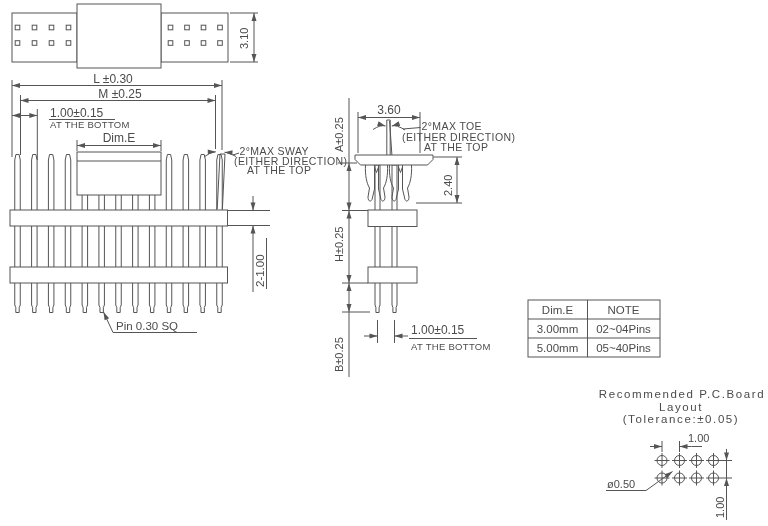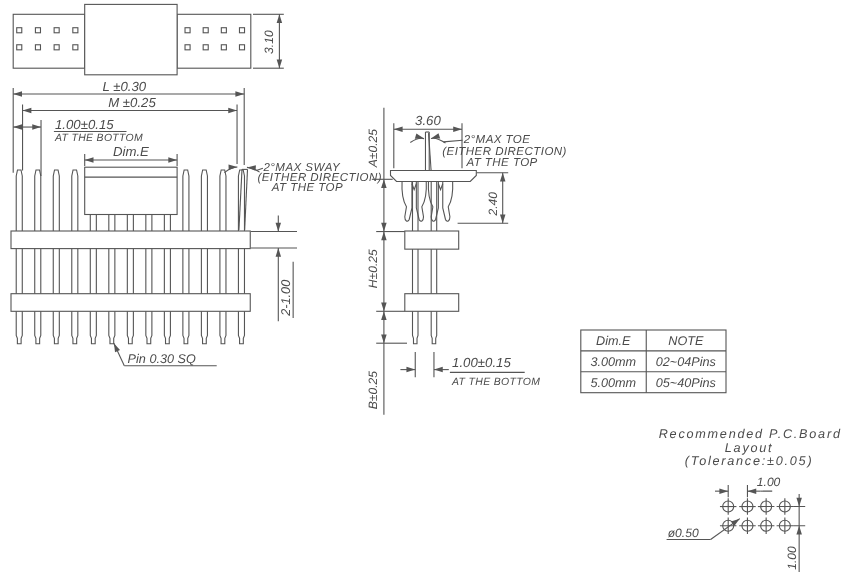--- a/index.html
+++ b/index.html
@@ -1,16 +1,16 @@
 <!DOCTYPE html>
 <html><head>
 <meta charset="utf-8">
 <style>
   html,body{margin:0;padding:0;background:#ffffff;}
-  .stage{position:relative;width:768px;height:526px;background:#fff;overflow:hidden;font-style:italic;}
+  .stage{position:relative;width:768px;height:526px;background:#fff;overflow:hidden;}
   svg{display:block;}
   .ln{stroke:#555;stroke-width:1;fill:none;}
   .fw{stroke:#555;stroke-width:1;fill:#fff;}
   .fn{stroke:#555;stroke-width:1;fill:none;}
   text{font-family:"Liberation Sans","DejaVu Sans",sans-serif;fill:#4b4b4b;}
   .t9{font-size:9.5px;letter-spacing:.3px;}
   .t10{font-size:10.5px;letter-spacing:.4px;}
   .t11{font-size:11px;}
   .t115{font-size:11.5px;}
   .t12{font-size:12px;}

